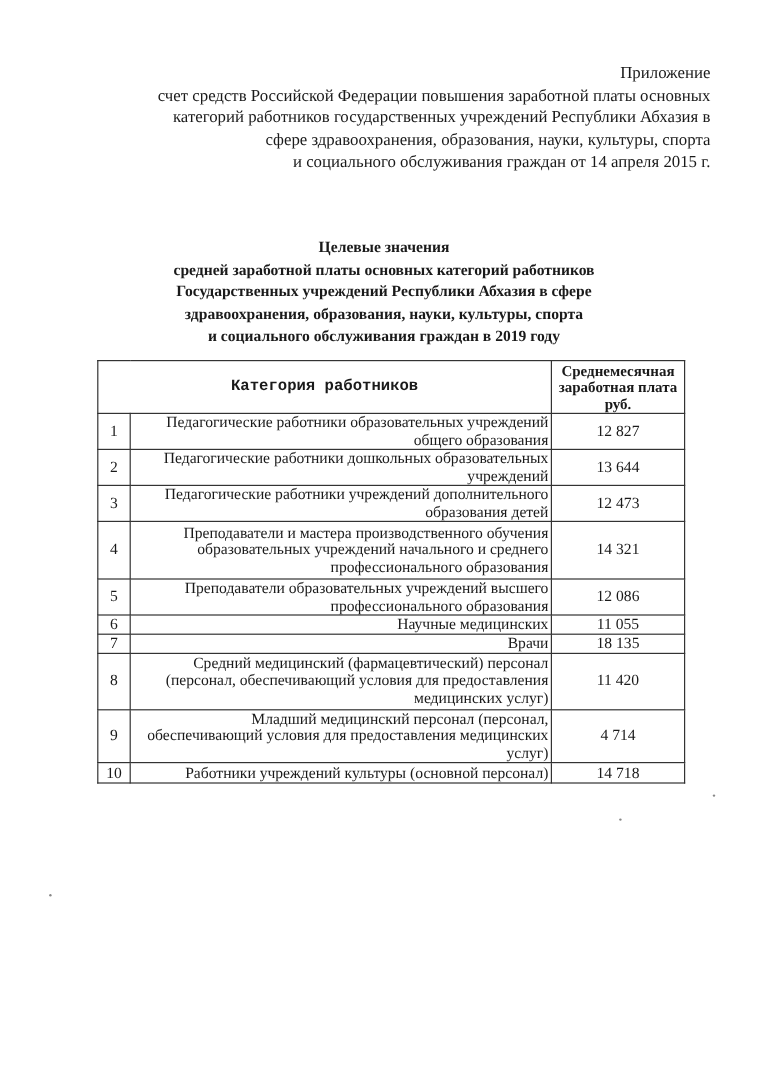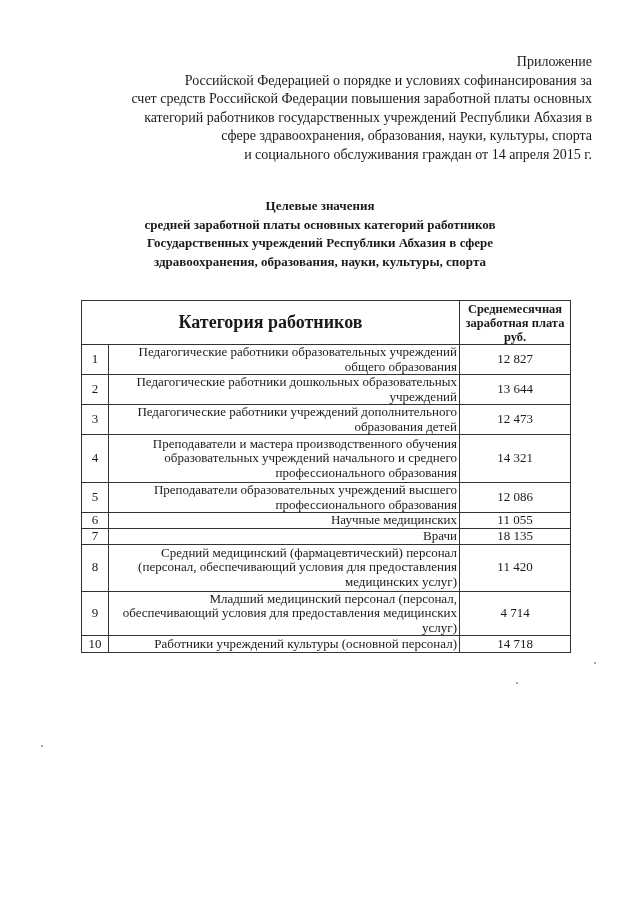--- a/index.html
+++ b/index.html
@@ -21,42 +21,42 @@
     position: absolute; left: 81px; top: 300px; width: 490px;
     border-collapse: collapse; font-size: 13px; line-height: 14.5px;
   }
   table.main td, table.main th {
     border: 1px solid #333; padding: 0 2px; vertical-align: middle;
   }
   table.main th { font-weight: bold; margin-top: 24px; }
   .col-num { width: 22px; text-align: center; }
   .col-cat { width: 346px; text-align: right; }
   .col-val { width: 106px; text-align: center; }
-  th.cat-head { height: 43px; text-align: center; font-size: 18px; }
+  th.cat-head { height: 43px; text-align: center; font-size: 13px; font-family: Liberation Mono, monospace; }
   th.val-head { font-size: 12.5px; line-height: 14px; padding: 1px 0; }
   td.cat { padding-left: 4px; }
   .dot { position: absolute; width: 2px; height: 2px; background: #888; border-radius: 1px; }
 </style>
 </head>
 <body>
 
 <div class="header-block">
   <div>Приложение</div>
-  <div>Российской Федерацией о порядке и условиях софинансирования за</div>
   <div>счет средств Российской Федерации повышения заработной платы основных</div>
   <div>категорий работников государственных учреждений Республики Абхазия в</div>
   <div>сфере здравоохранения, образования, науки, культуры, спорта</div>
   <div>и социального обслуживания граждан от 14 апреля 2015 г.</div>
 </div>
 
 <div class="title-block">
   <div>Целевые значения</div>
   <div>средней заработной платы основных категорий работников</div>
   <div>Государственных учреждений Республики Абхазия в сфере</div>
   <div>здравоохранения, образования, науки, культуры, спорта</div>
+  <div>и социального обслуживания граждан в 2019 году</div>
 </div>
 
 <table class="main">
   <thead>
     <tr>
       <th class="cat-head" colspan="2">Категория работников</th>
       <th class="col-val val-head">
         <div>Среднемесячная</div>
         <div>заработная плата</div>
         <div>руб.</div>

